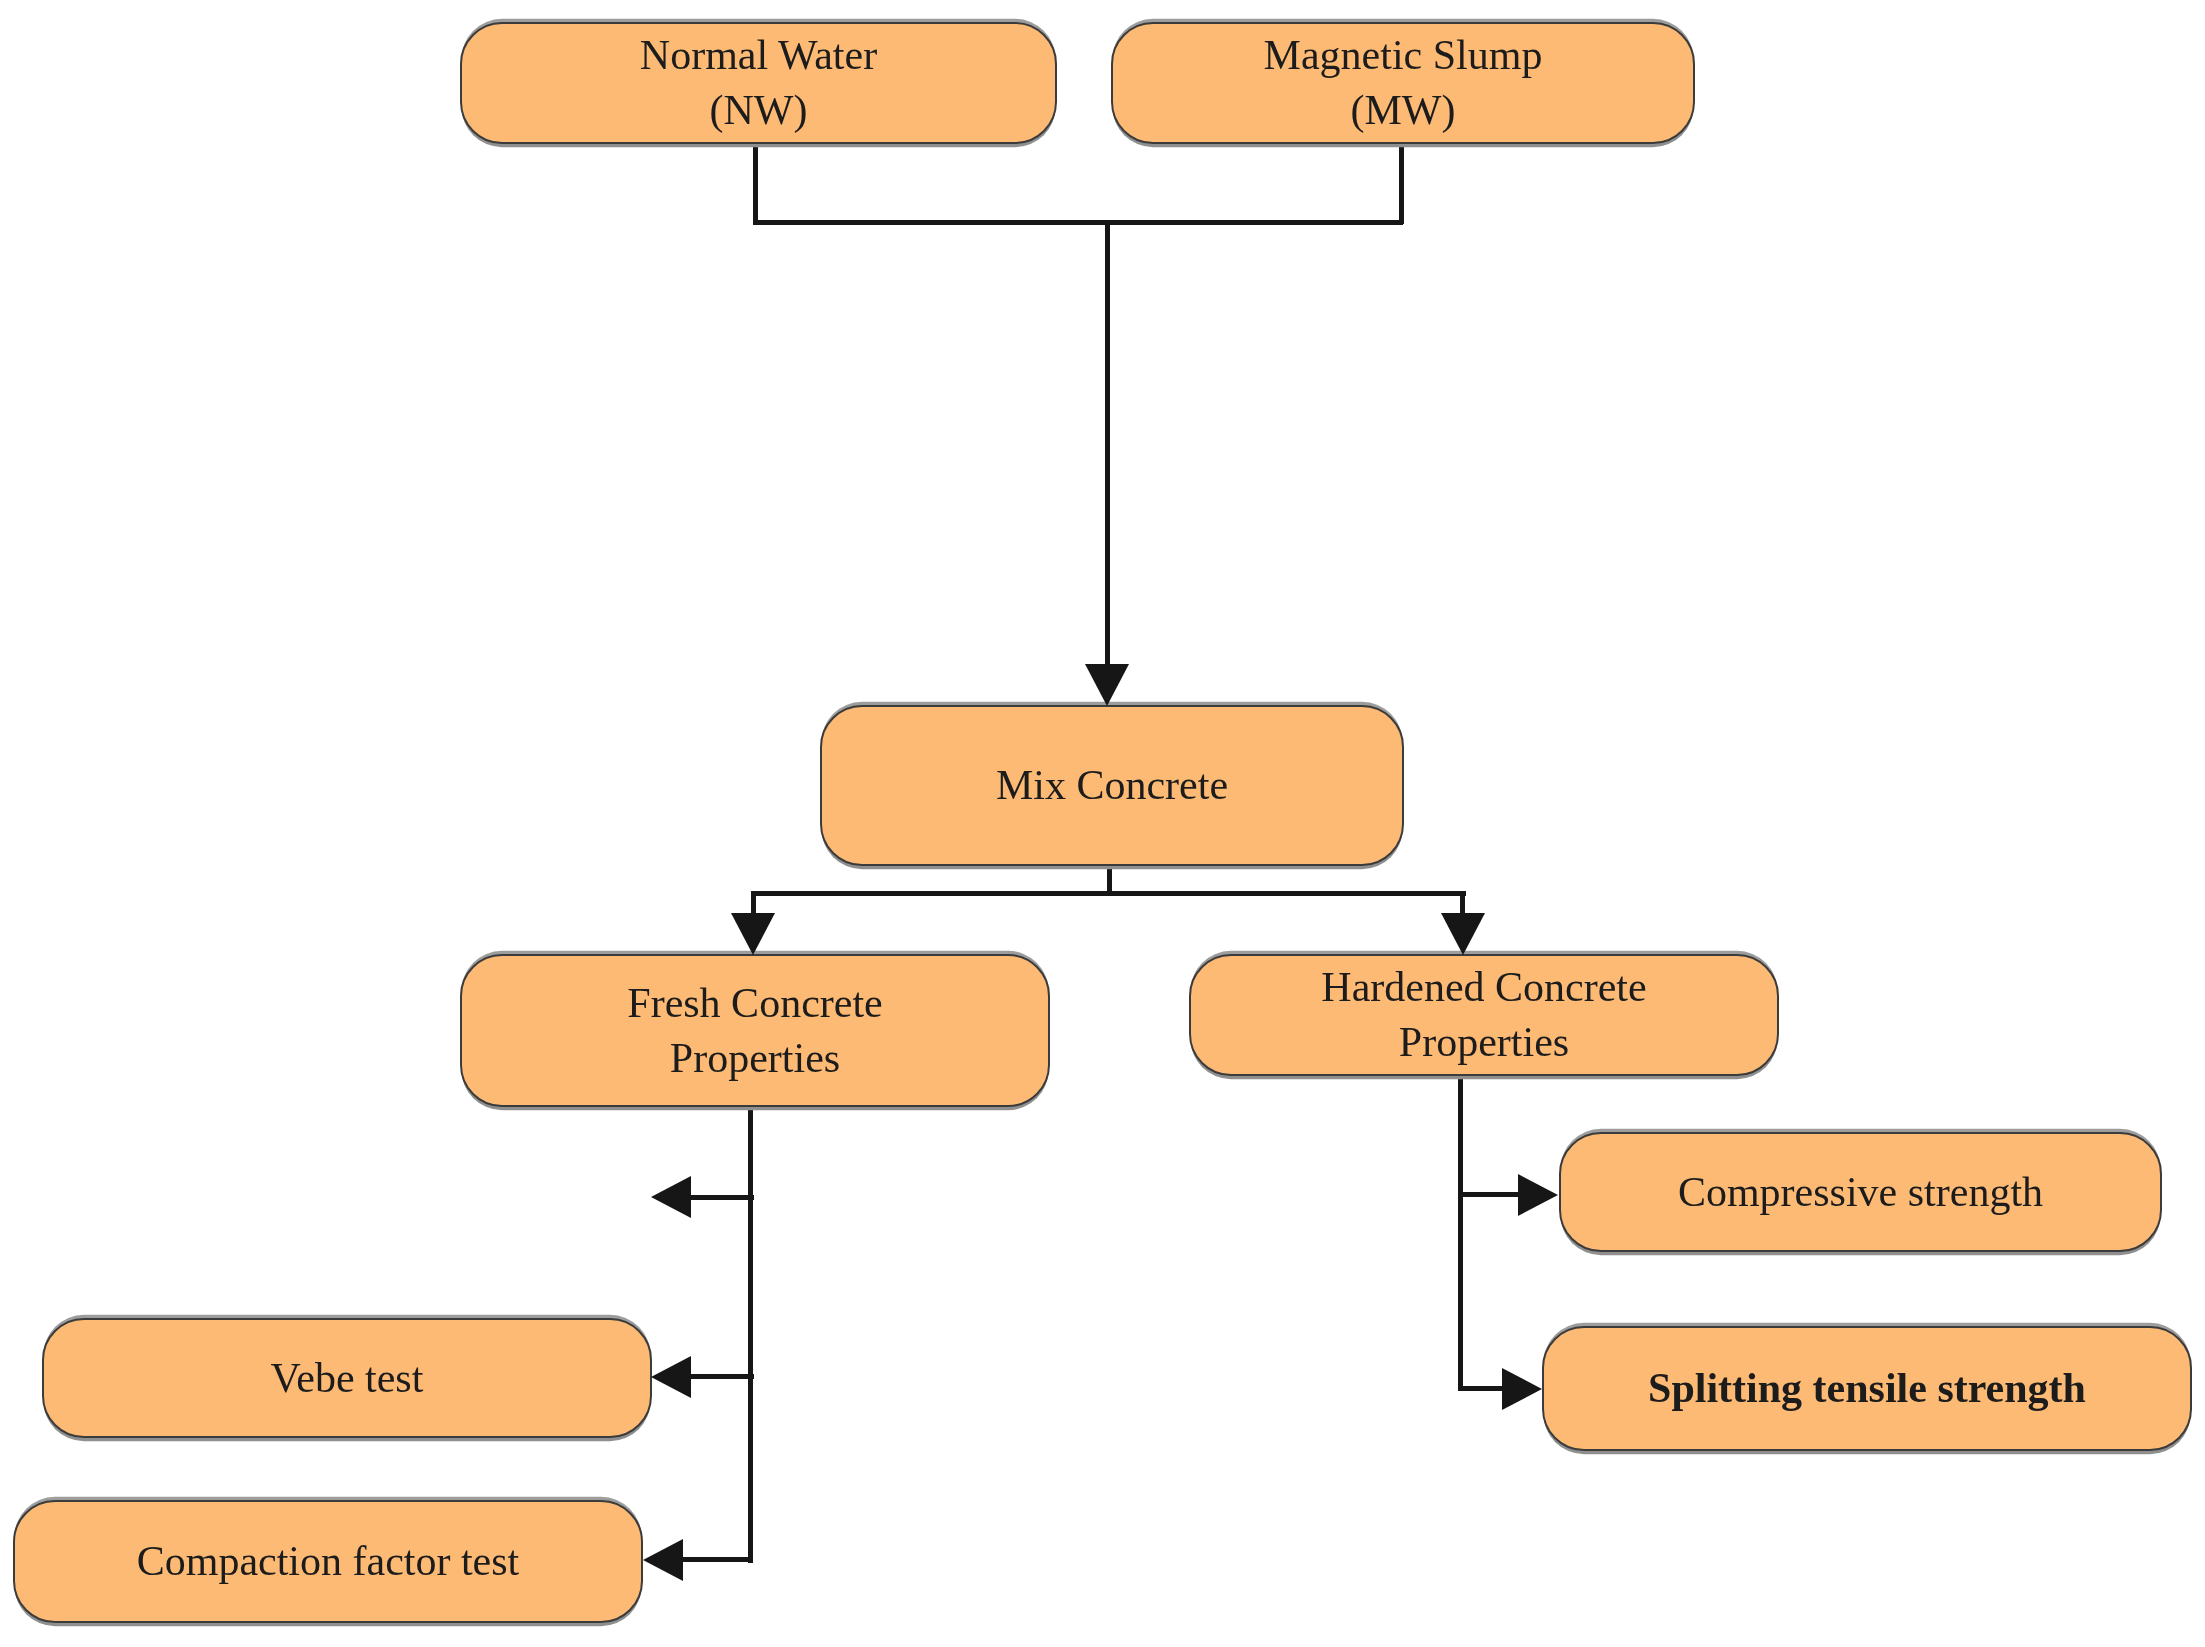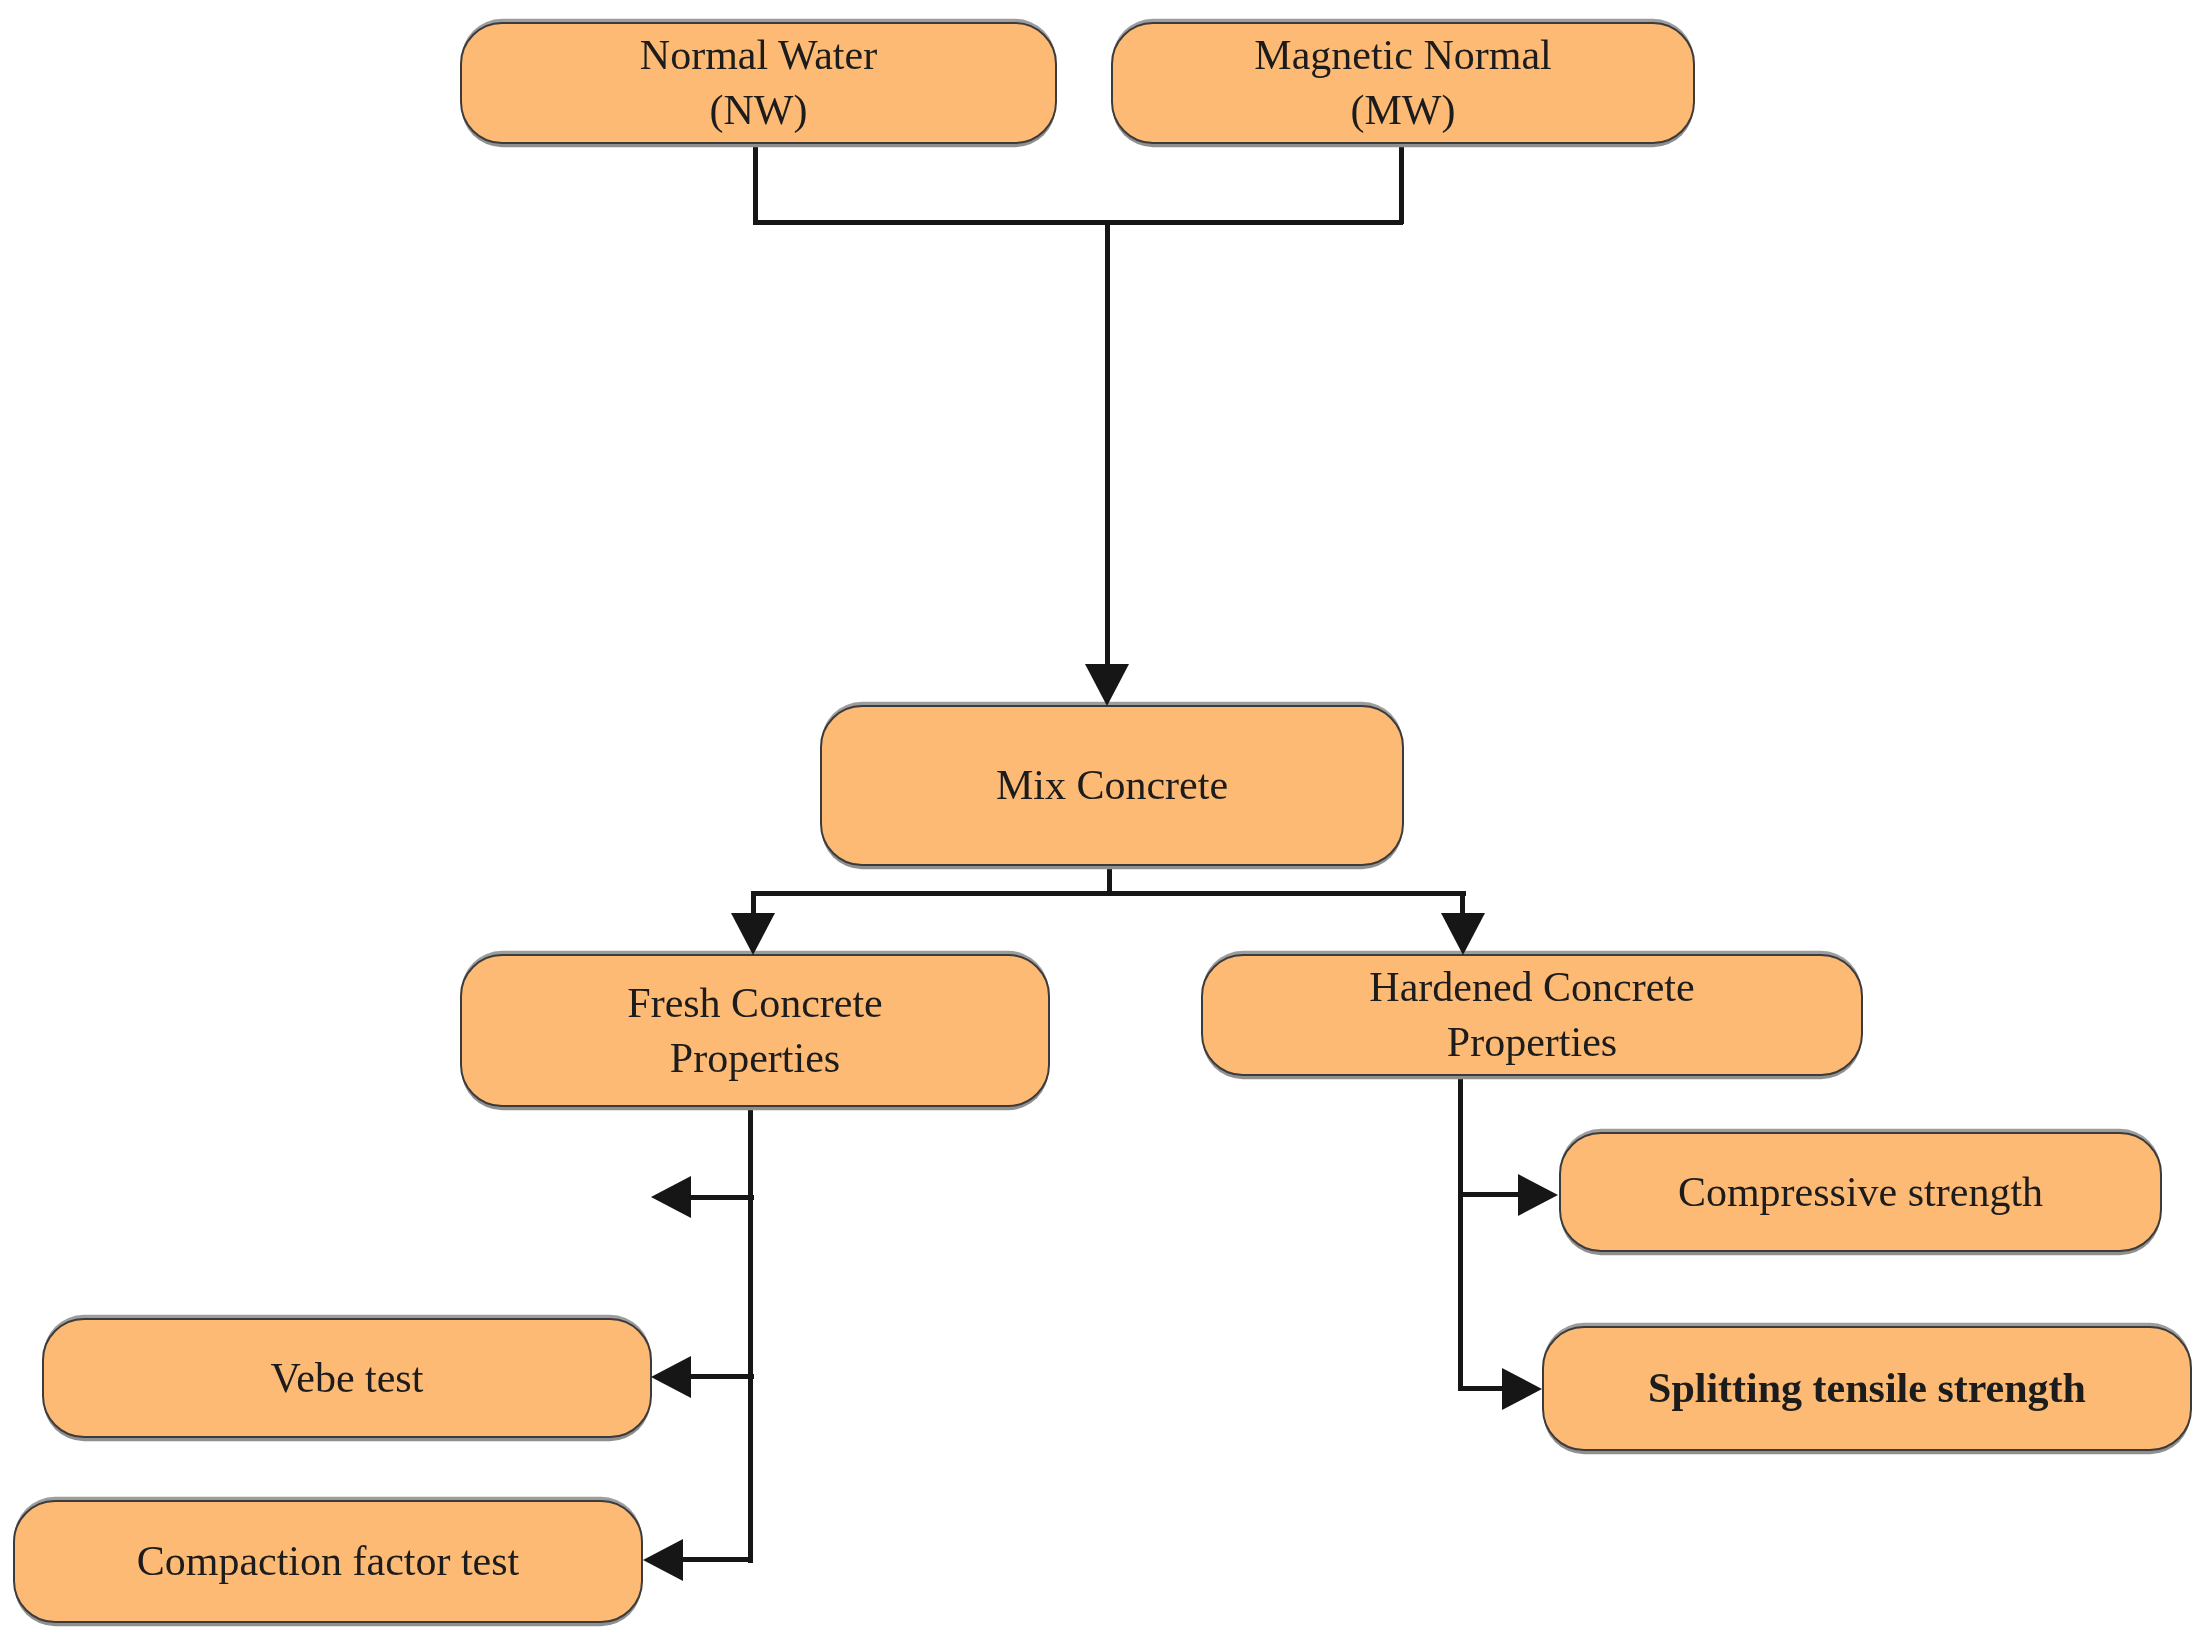--- a/index.html
+++ b/index.html
@@ -42,21 +42,21 @@
   }
   .arr-down  { border-left: 22px solid transparent; border-right: 22px solid transparent; border-top: 42px solid #161616; }
   .arr-left  { border-top: 21px solid transparent; border-bottom: 21px solid transparent; border-right: 40px solid #161616; }
   .arr-right { border-top: 21px solid transparent; border-bottom: 21px solid transparent; border-left: 40px solid #161616; }
 
   
   .n-nw          { left: 460px;  top: 22px;   width: 597px;  height: 122px; }
   .n-mw          { left: 1111px; top: 22px;   width: 584px;  height: 122px; }
   .n-mix         { left: 820px; top: 705px; width: 584px;  height: 161px; }
   .n-fresh       { left: 460px;  top: 954px; width: 590px;  height: 153px; }
-  .n-hardened    { left: 1189px; top: 954px; width: 662px;  height: 122px; margin-left: 12px; }
+  .n-hardened    { left: 1189px; top: 954px; width: 590px;  height: 122px; }
   .n-slump       { left: 42px;   top: 1139px; width: 610px;  height: 120px; }
   .n-vebe        { left: 42px;   top: 1318px; width: 610px;  height: 120px; }
   .n-compaction  { left: 13px;   top: 1500px; width: 630px;  height: 123px; }
   .n-compressive { left: 1559px; top: 1132px; width: 603px;  height: 120px; }
   .n-splitting   { left: 1542px; top: 1326px; width: 650px; height: 125px; }
 
   
   .c-nw-down        { left: 753px; top: 143px;  width: 4.5px;    height: 81px; }
   .c-mw-down        { left: 1399px; top: 143px;  width: 4.5px;    height: 81px; }
   .c-top-join       { left: 753px; top: 220px;  width: 650px; height: 5.2px; }
@@ -112,21 +112,21 @@
   <div class="arr arr-right a-compressive"></div>
   <div class="line c-splitting-stub"></div>
   <div class="arr arr-right a-splitting"></div>
 
   <div class="node n-nw">
     <span>Normal Water</span>
     <span>(NW)</span>
   </div>
 
   <div class="node n-mw">
-    <span>Magnetic Normal</span>
+    <span>Magnetic Slump</span>
     <span>(MW)</span>
   </div>
 
   <div class="node n-mix">
     <span>Mix Concrete</span>
   </div>
 
   <div class="node n-fresh">
     <span>Fresh Concrete</span>
     <span>Properties</span>

